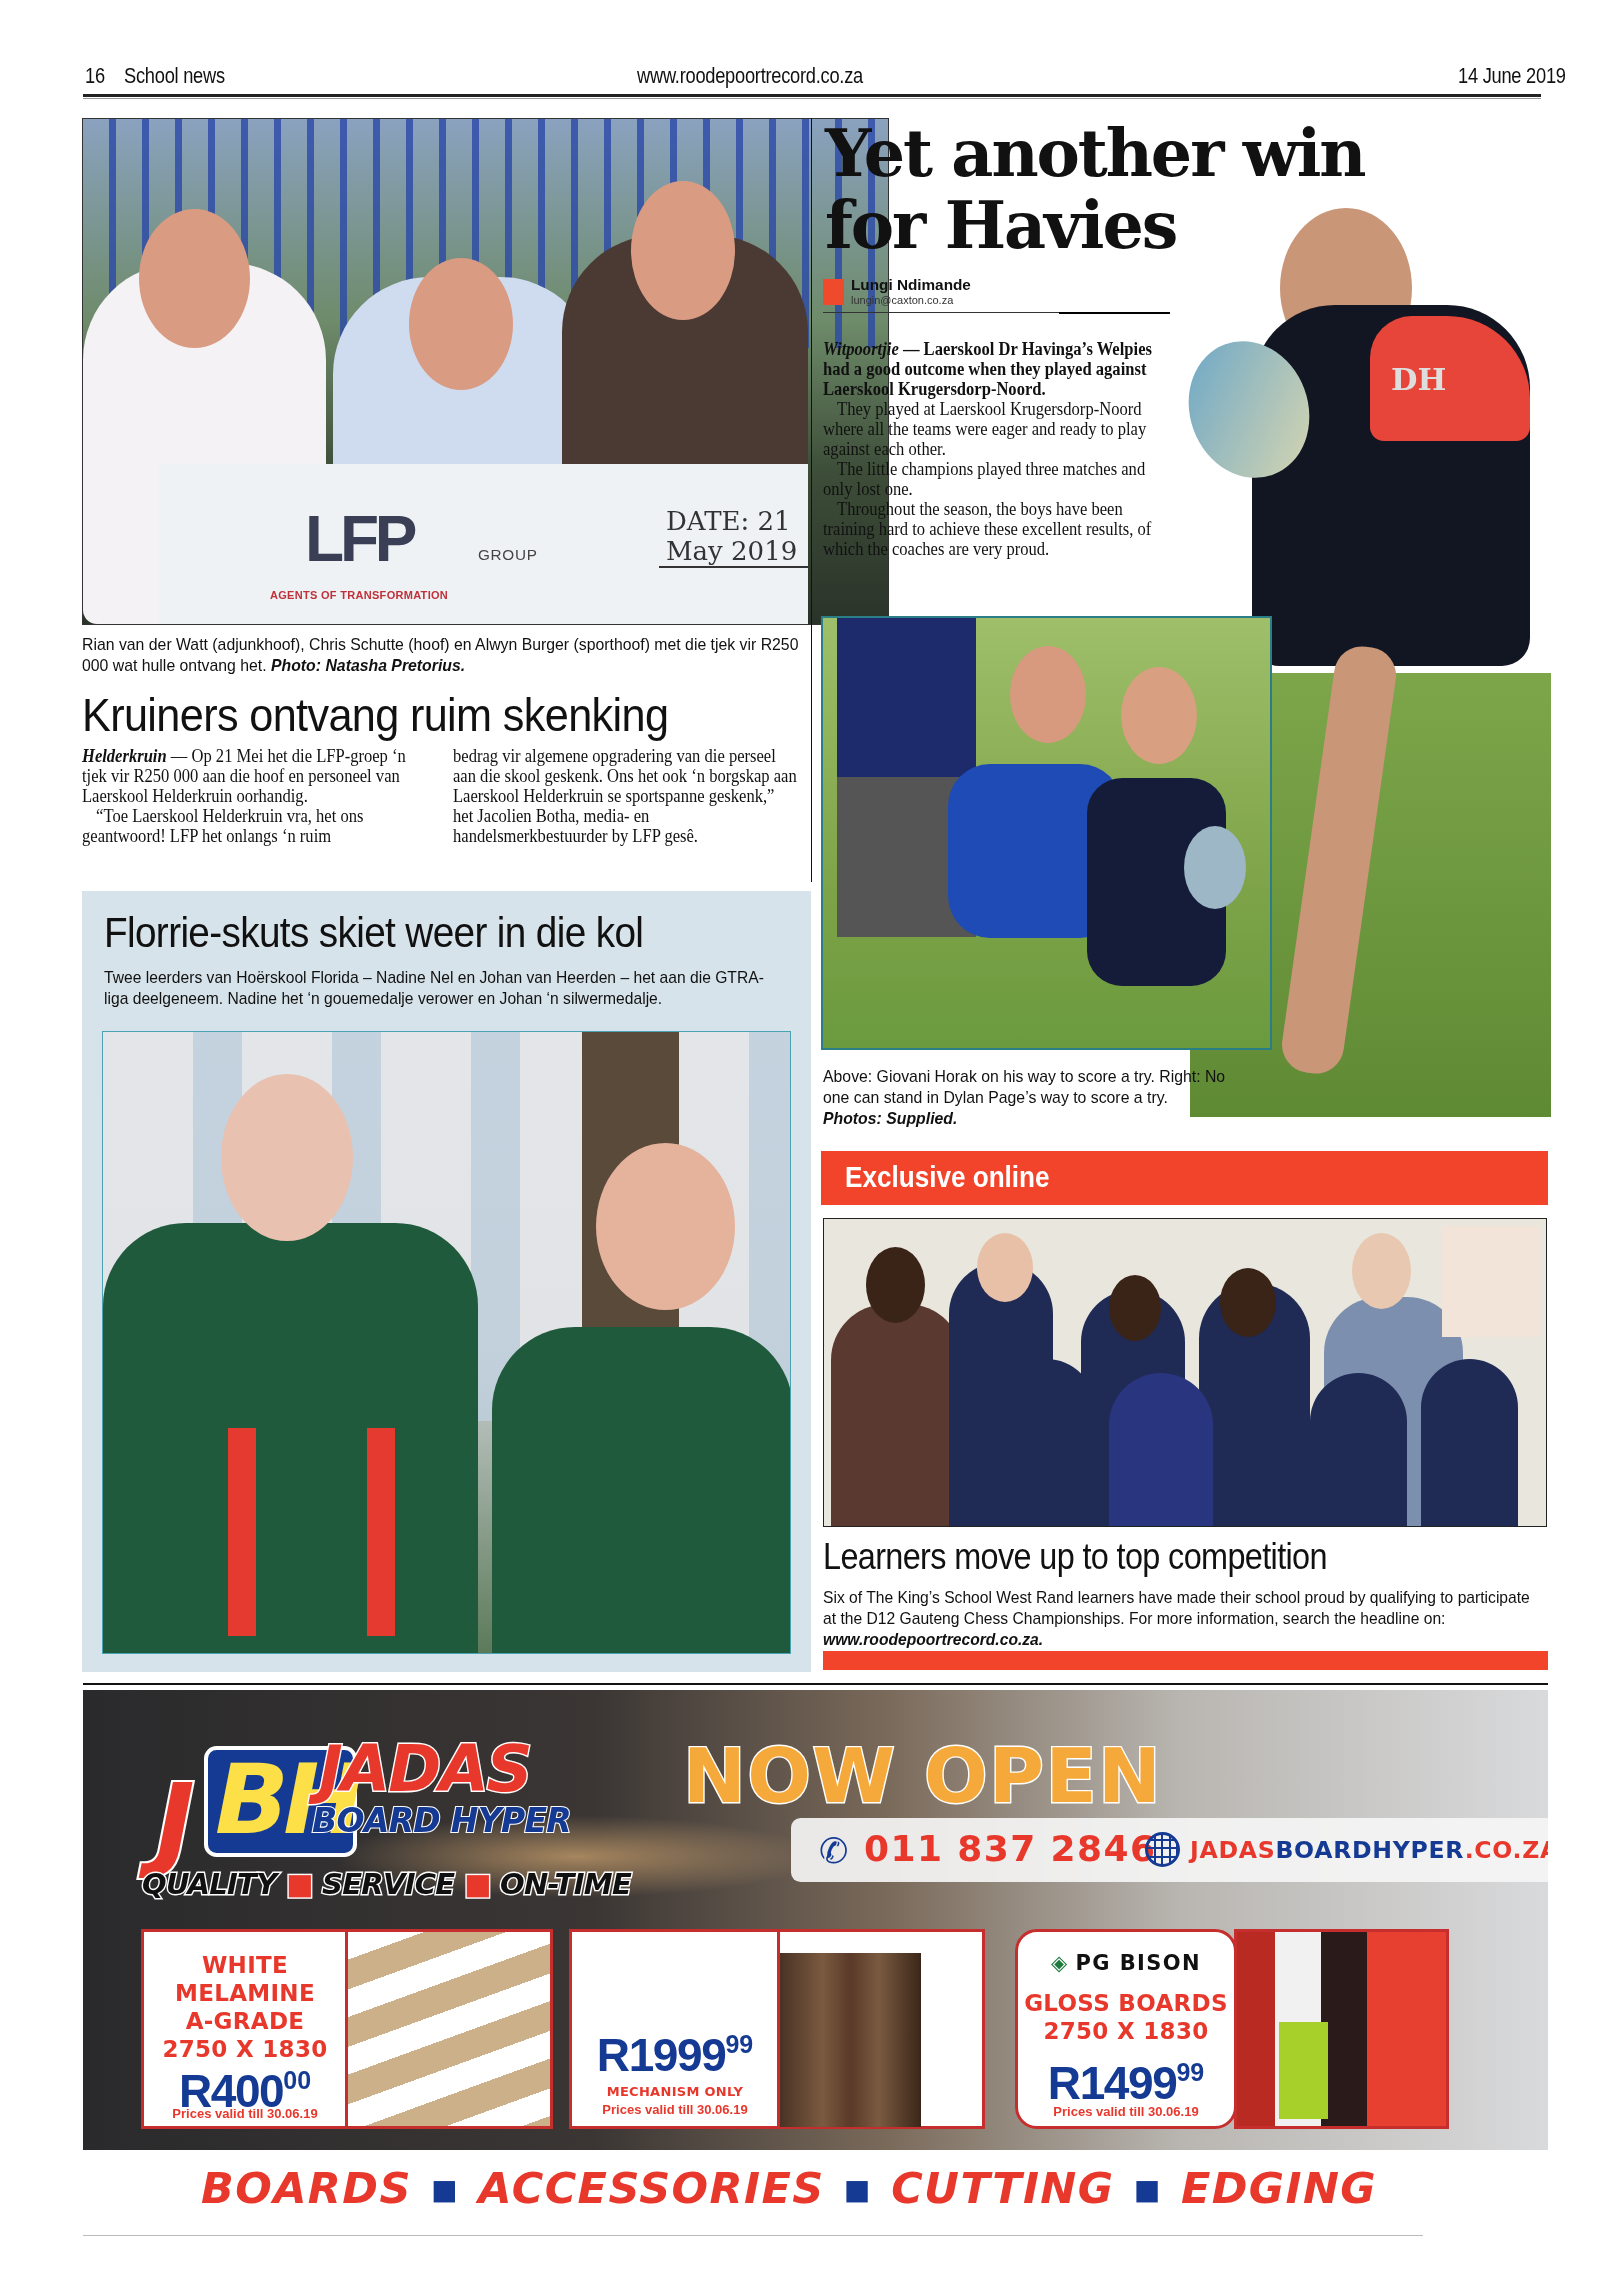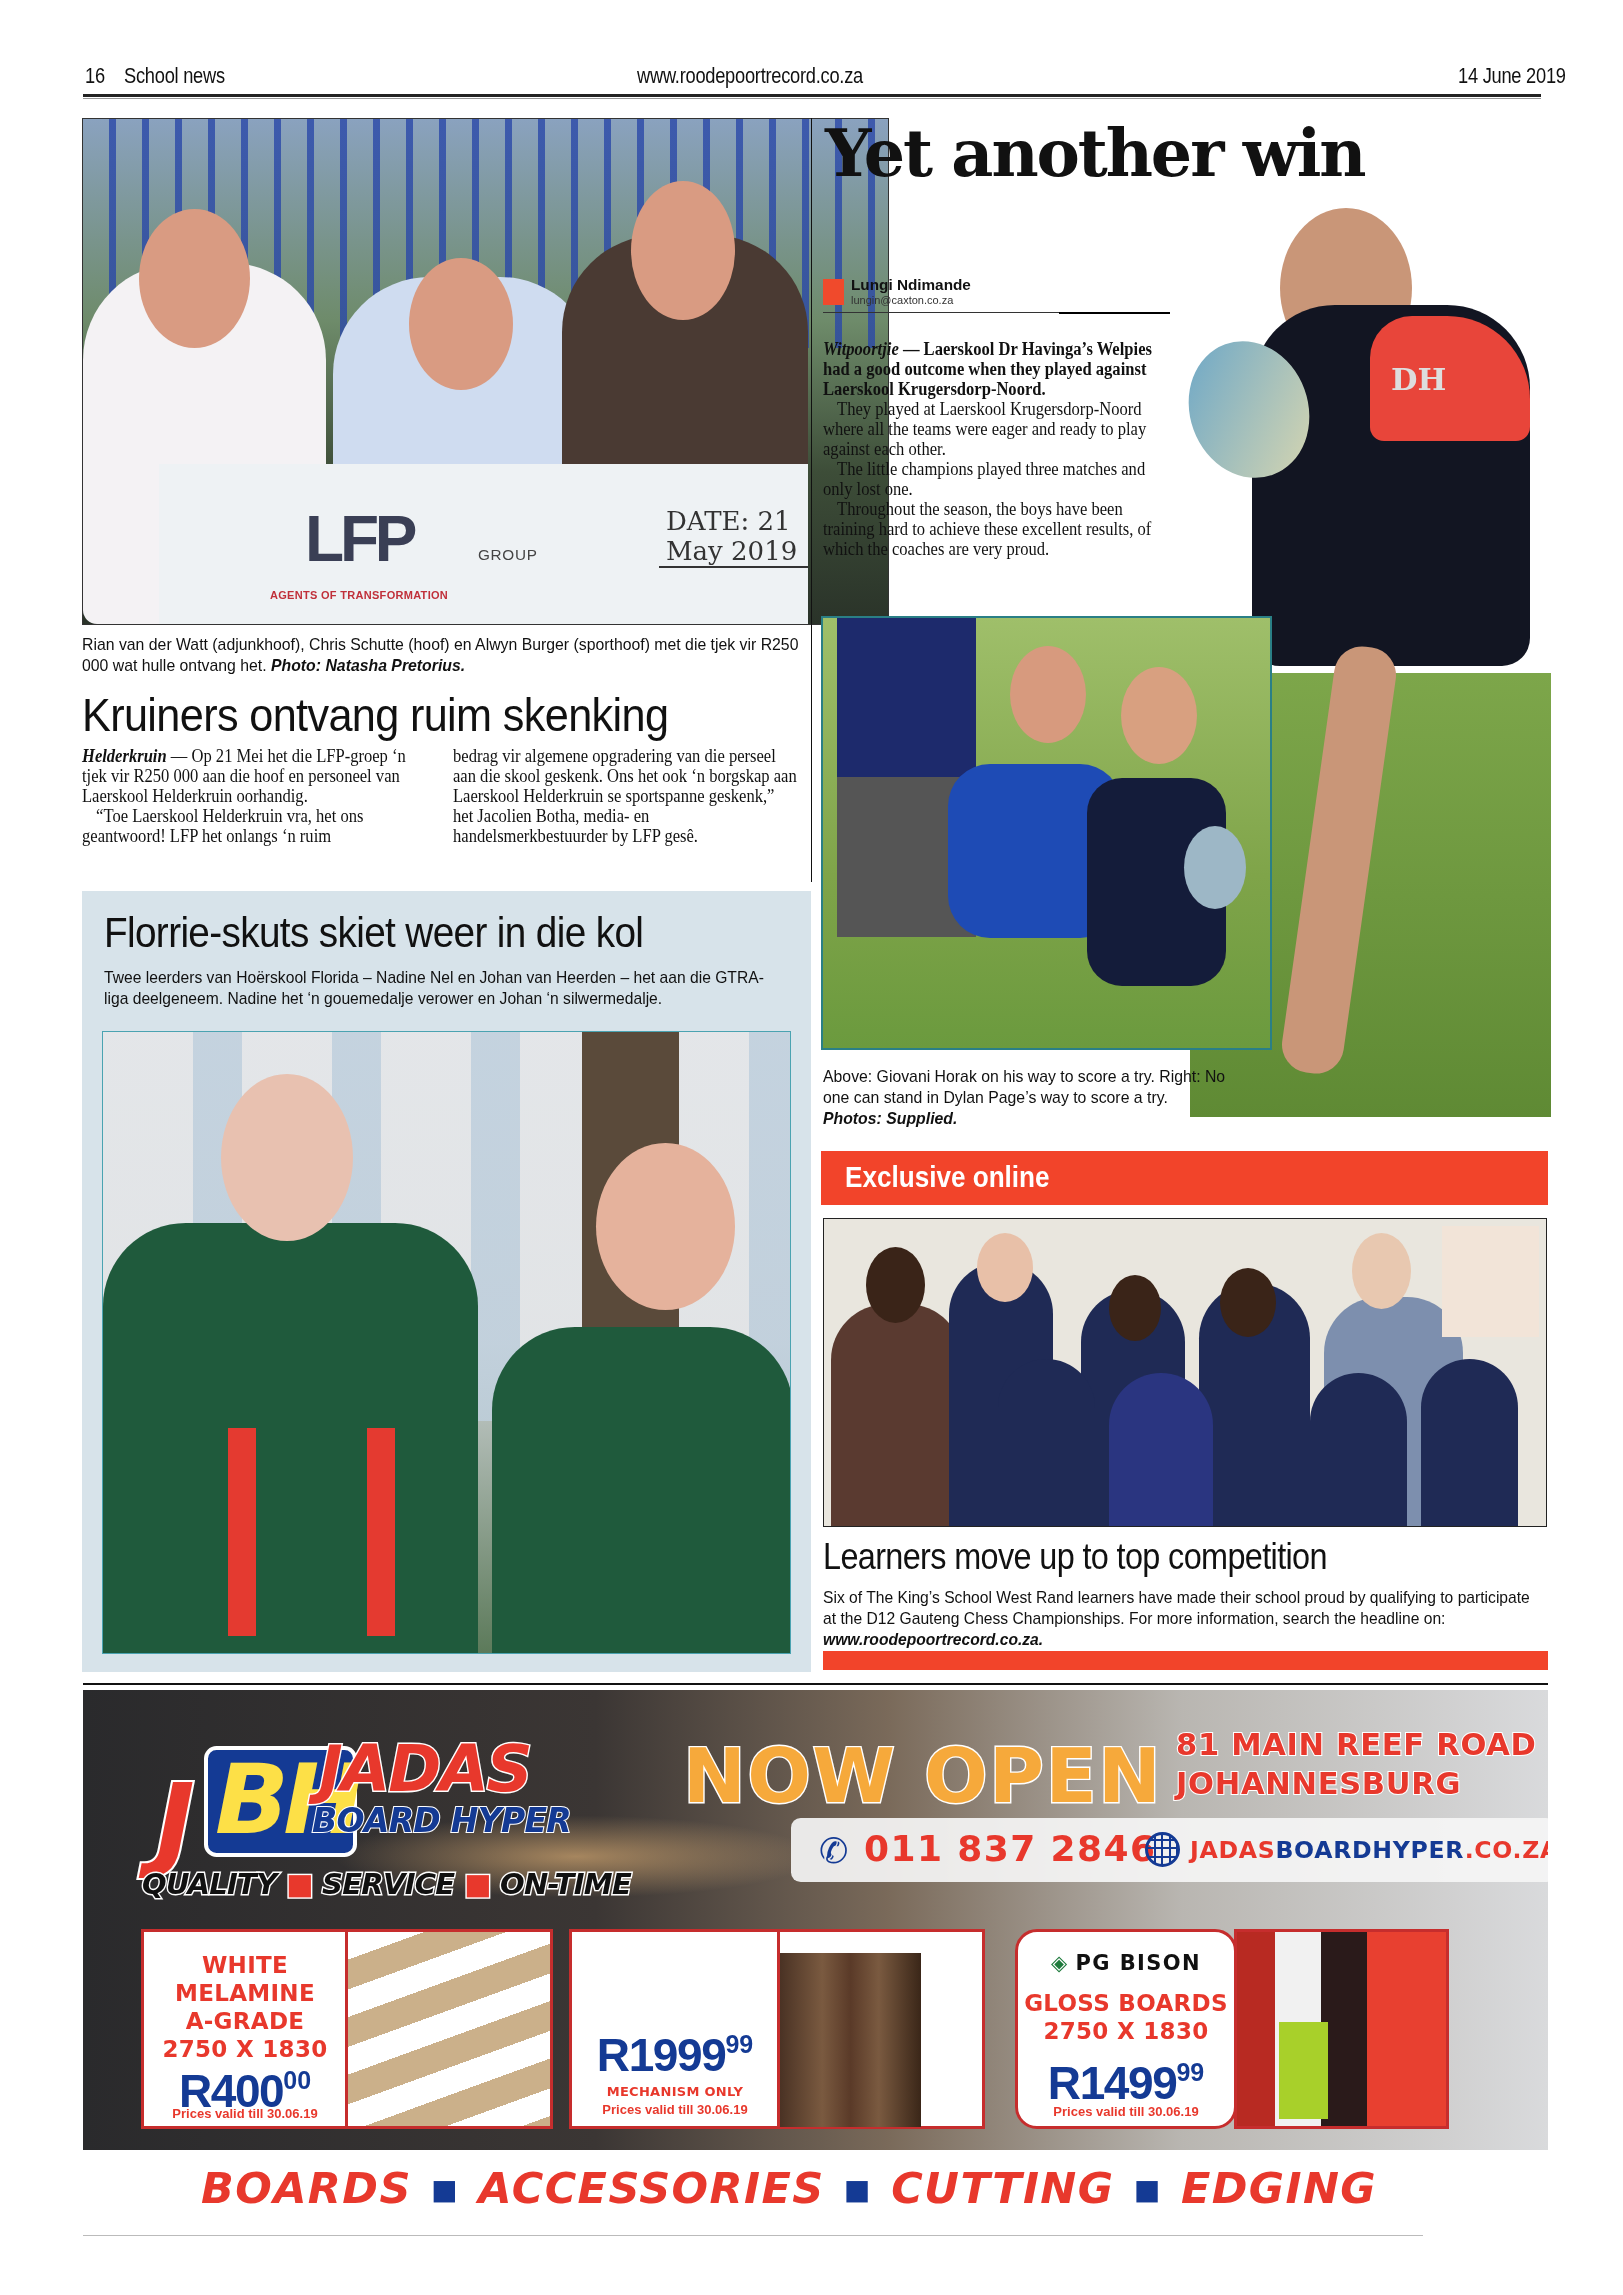--- a/index.html
+++ b/index.html
@@ -158,20 +158,21 @@
   <div class="blazer" style="left:0;width:375px;height:430px;"></div>
   <div class="head" style="left:118px;top:42px;width:132px;height:167px;background:#e8c1b0;"></div>
   <div class="blazer" style="left:389px;width:301px;height:326px;"></div>
   <div class="head" style="left:493px;top:111px;width:139px;height:167px;background:#e5b29c;"></div>
   <div style="position:absolute;left:125px;top:396px;width:28px;height:208px;background:#e43a30;"></div>
   <div style="position:absolute;left:264px;top:396px;width:28px;height:208px;background:#e43a30;"></div>
 </div>
 
 <div class="abs h-havies">
   <div>Yet another win</div>
+  <div>for Havies</div>
 </div>
 <div class="abs byline-sq"></div>
 <div class="abs byline-name">Lungi Ndimande</div>
 <div class="abs byline-mail">lungin@caxton.co.za</div>
 <div class="abs byline-rule">
     <b></b>
   </div>
 
 <div class="abs body-serif havies-body">
   <b><i>Witpoortjie</i><span> — Laerskool Dr Havinga’s Welpies had a good outcome when they played against Laerskool Krugersdorp-Noord.</span></b>
@@ -243,24 +244,20 @@
   <div class="jadas">JADAS</div>
   <div class="board-hyper">BOARD HYPER</div>
   <div class="qso">
     <span>QUALITY</span>
     <span class="dot">■</span>
     <span>SERVICE</span>
     <span class="dot">■</span>
     <span>ON-TIME</span>
   </div>
   <div class="now-open">NOW OPEN</div>
-  <div class="address">
-    <div>81 MAIN REEF ROAD</div>
-    <div>JOHANNESBURG</div>
-  </div>
   <div class="contact-bar">
     <span class="phone-icon">✆</span>
     <span class="phone">011 837 2846</span>
     <span class="globe-icon"></span>
     <span class="website"><span class="r">JADAS</span><span class="b">BOARDHYPER</span><span class="r">.CO.ZA</span></span>
   </div>
 
   <div class="offer" style="left:58px; width:208px;">
     <div class="offer-text" style="top:19.4px;">
       <div>WHITE</div>

